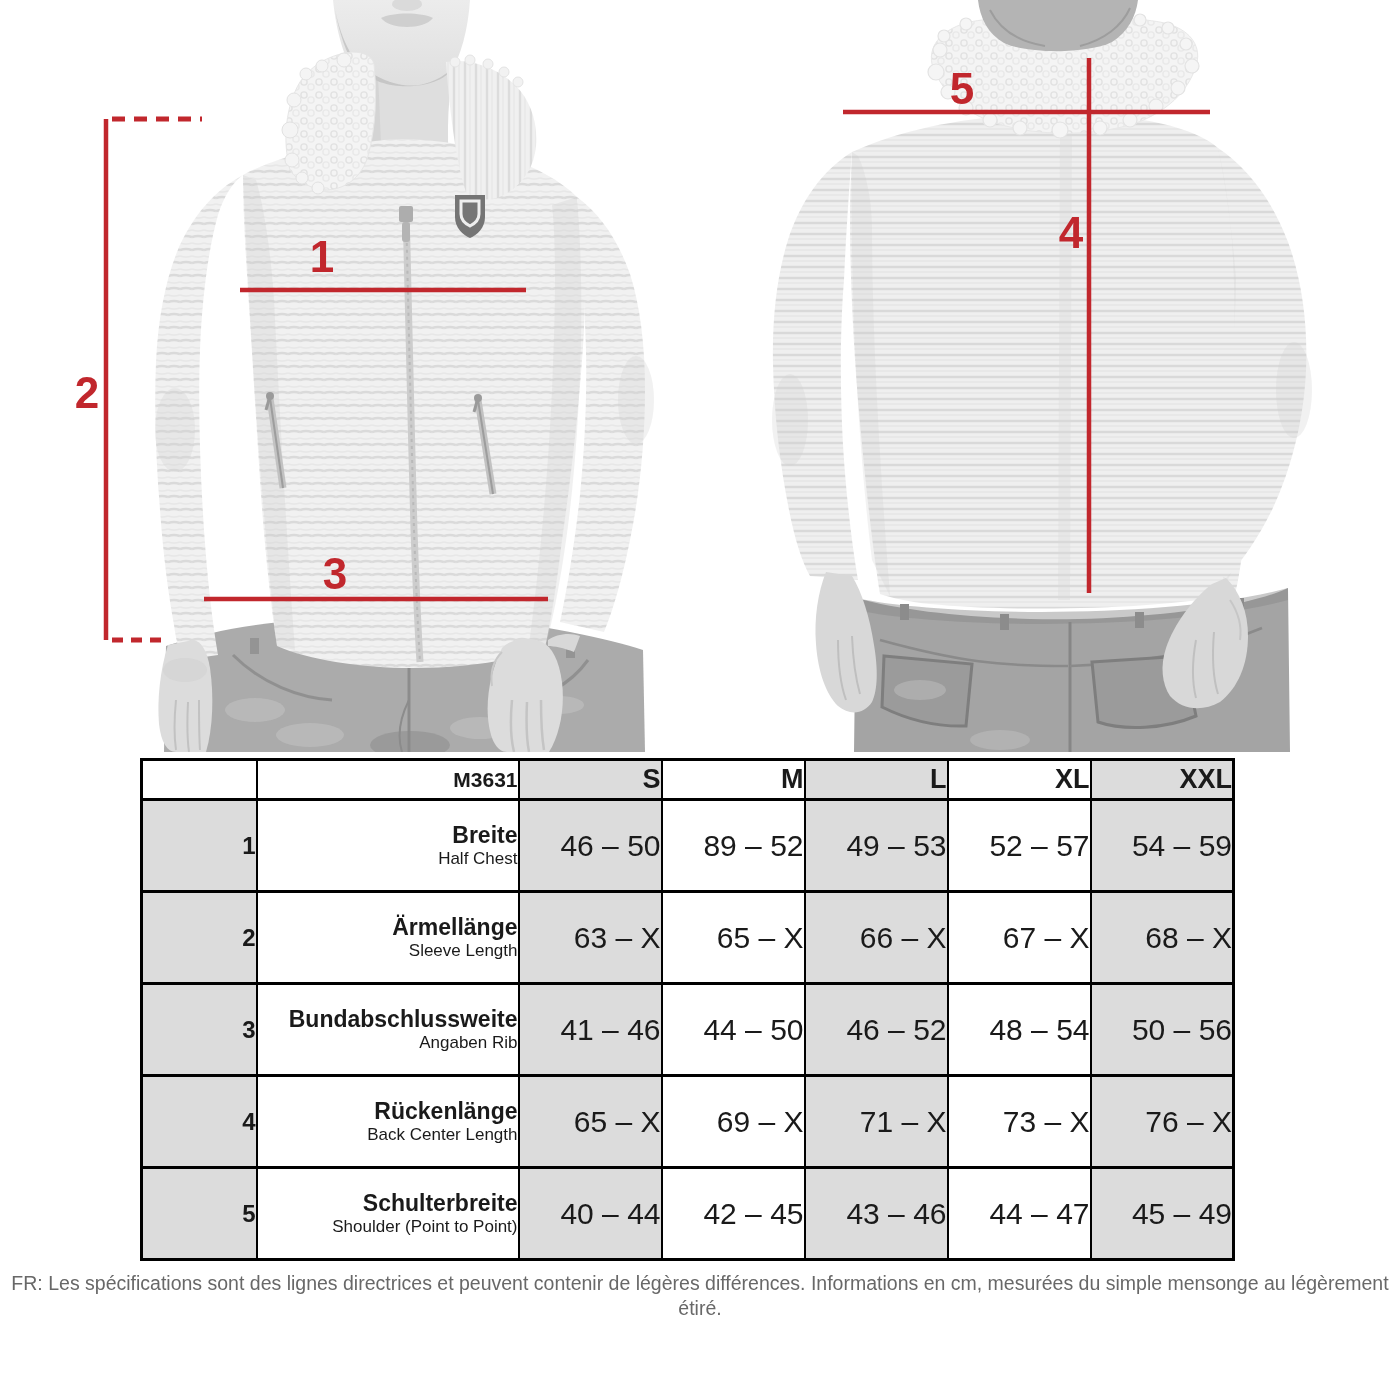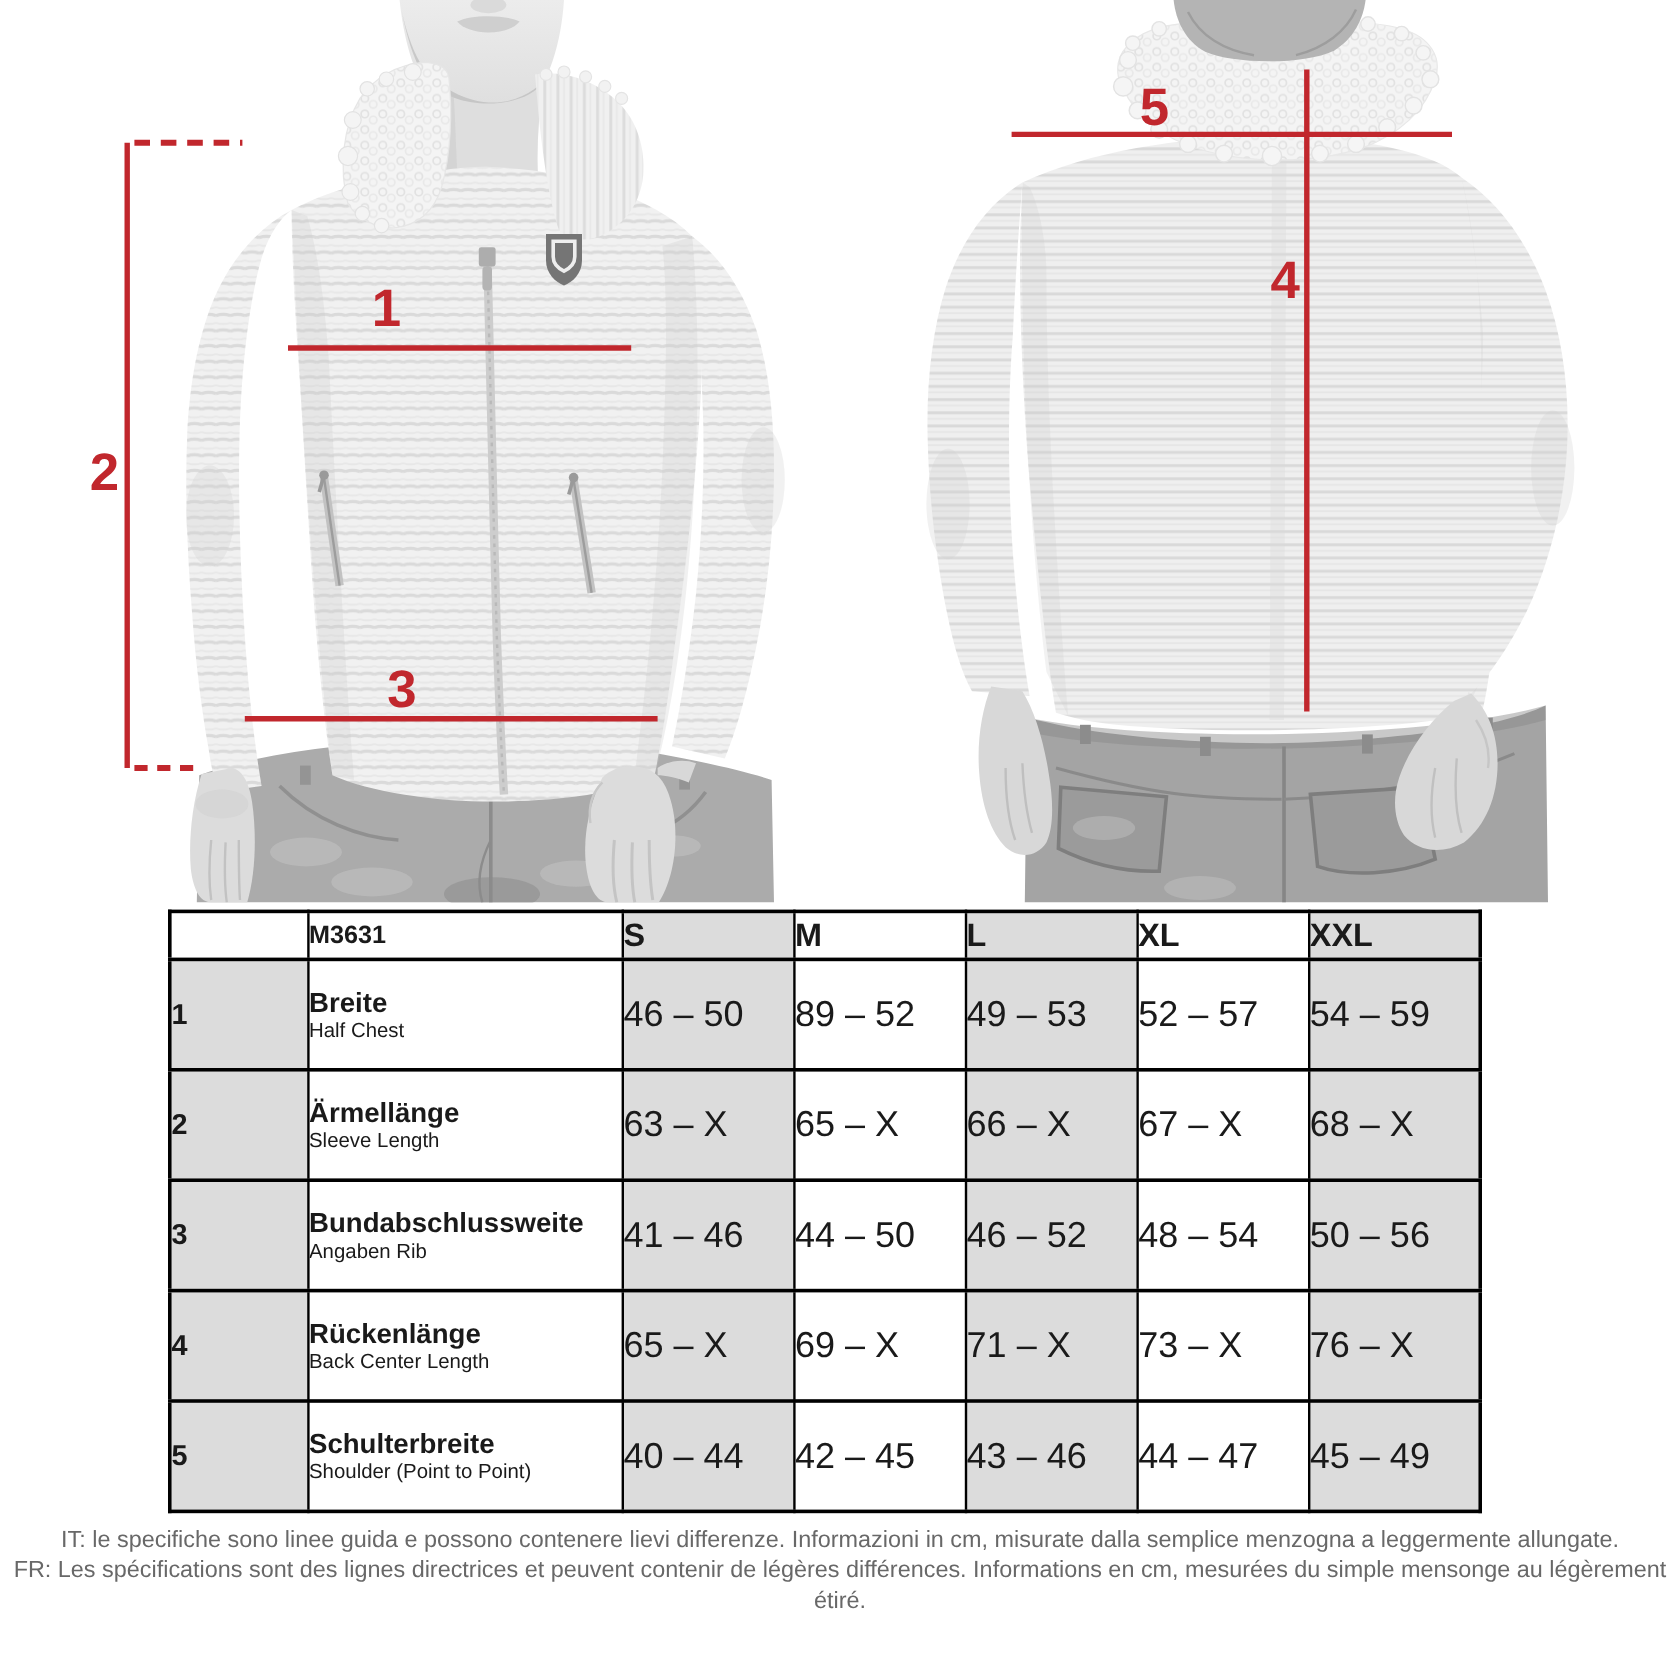--- a/index.html
+++ b/index.html
@@ -8,21 +8,21 @@
     font-family:"Liberation Sans", sans-serif;overflow:hidden;
   }
   .photo-svg{position:absolute;left:0;top:0;}
   
   .size-table{
     position:absolute;left:140px;top:758px;
     border-collapse:collapse;table-layout:fixed;background:#fff;
     border:3px solid #000;
   }
   .size-table td{
-    border:2px solid #000;text-align:left;vertical-align:middle;
+    border:2px solid #000;text-align:right;vertical-align:middle;
     color:#1a1a1a;padding:0;overflow:hidden;
   }
   .size-table tr.data-row{border-top:3px solid #000;}
   .size-table tr.head-row{height:40px;}
   .size-table tr.data-row{height:92px;}
   .g{background:#dcdcdc;}
   .hdr-size{font-weight:bold;font-size:27px;}
   .model{font-weight:bold;font-size:21px;}
   .rownum{font-weight:bold;font-size:24px;}
   .lbl-de{font-weight:bold;font-size:23px;line-height:1.22;}
@@ -326,17 +326,16 @@
         <td class="val g">40 – 44</td>
         <td class="val">42 – 45</td>
         <td class="val g">43 – 46</td>
         <td class="val">44 – 47</td>
         <td class="val g">45 – 49</td>
       </tr>
     </tbody>
   </table>
 
   <div class="disclaimer">
-    <div>IT: le specifiche sono linee guida e possono contenere lievi differenze. Informazioni in cm, misurate dalla semplice menzogna a leggermente allungate.</div>
     <div>FR: Les spécifications sont des lignes directrices et peuvent contenir de légères différences. Informations en cm, mesurées du simple mensonge au légèrement étiré.</div>
   </div>
 
 </div>
 
 </body></html>

